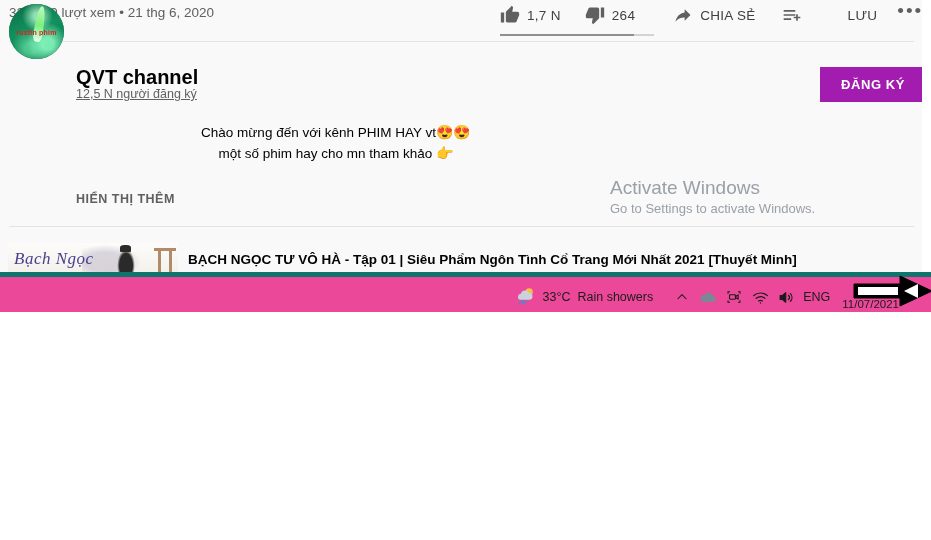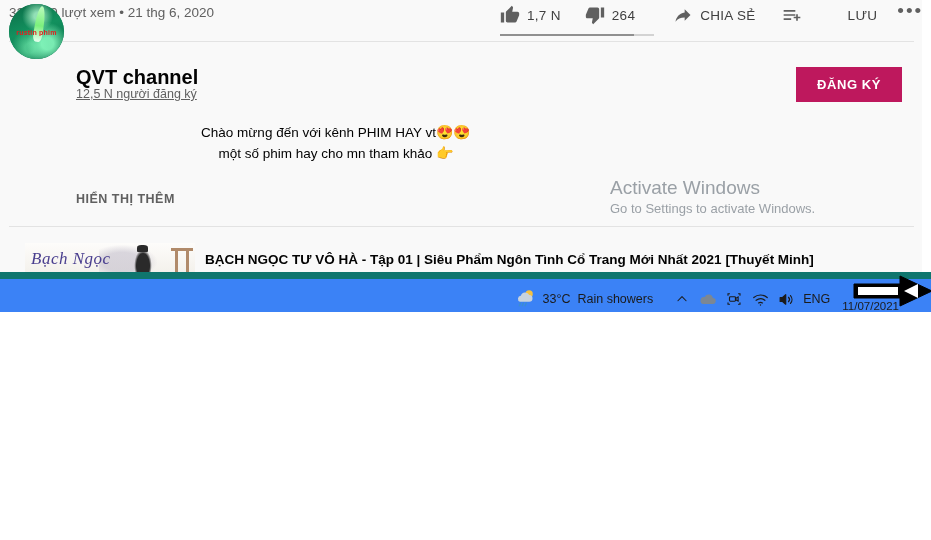--- a/index.html
+++ b/index.html
@@ -139,23 +139,23 @@
   }
   #sub-count {
     position: absolute;
     left: 76px; top: 87px;
     font-size: 12.5px;
     color: #606060;
     text-decoration: underline;
   }
   #subscribe-btn {
     position: absolute;
-    left: 796px; top: 67px;
+    left: 820px; top: 67px;
     width: 106px; height: 35px;
-    background: #be185d;
+    background: #a21caf;
     color: #ffffff;
     font-size: 13px;
     font-weight: bold;
     letter-spacing: .6px;
     display: flex;
     align-items: center;
     justify-content: center;
     border: none;
     cursor: pointer;
     font-family: "Liberation Sans", sans-serif;
@@ -191,21 +191,21 @@
     left: 610px; top: 175px;
     color: #9aa0a6;
     pointer-events: none;
   }
   #wm-title { font-size: 19px; line-height: 25px; }
   #wm-sub { font-size: 13px; line-height: 18px; }
 
   
   #video-row {
     position: absolute;
-    left: 17px; top: 243px; right: 0;
+    left: 0; top: 243px; right: 0;
     height: 37px;
   }
   #video-thumb {
     position: absolute;
     left: 8px; top: 0;
     width: 170px; height: 37px;
     overflow: hidden;
     background: linear-gradient(180deg, #fdfcfa 0%, #f1eee8 100%);
   }
   #video-thumb .ink-calli {
@@ -257,22 +257,22 @@
     color: #030303;
     white-space: nowrap;
     cursor: pointer;
   }
 
   
   #taskbar {
     position: absolute;
     left: 0; top: 272px;
     width: 931px; height: 40px;
-    background: #3b82f6;
-    border-top: 7px solid #0f766e;
+    background: #ec4899;
+    border-top: 5px solid #0f766e;
   }
   #tray {
     position: absolute;
     right: 8px; top: 0;
     height: 40px;
     display: flex;
     align-items: center;
   }
   .tray-item {
     display: flex;

